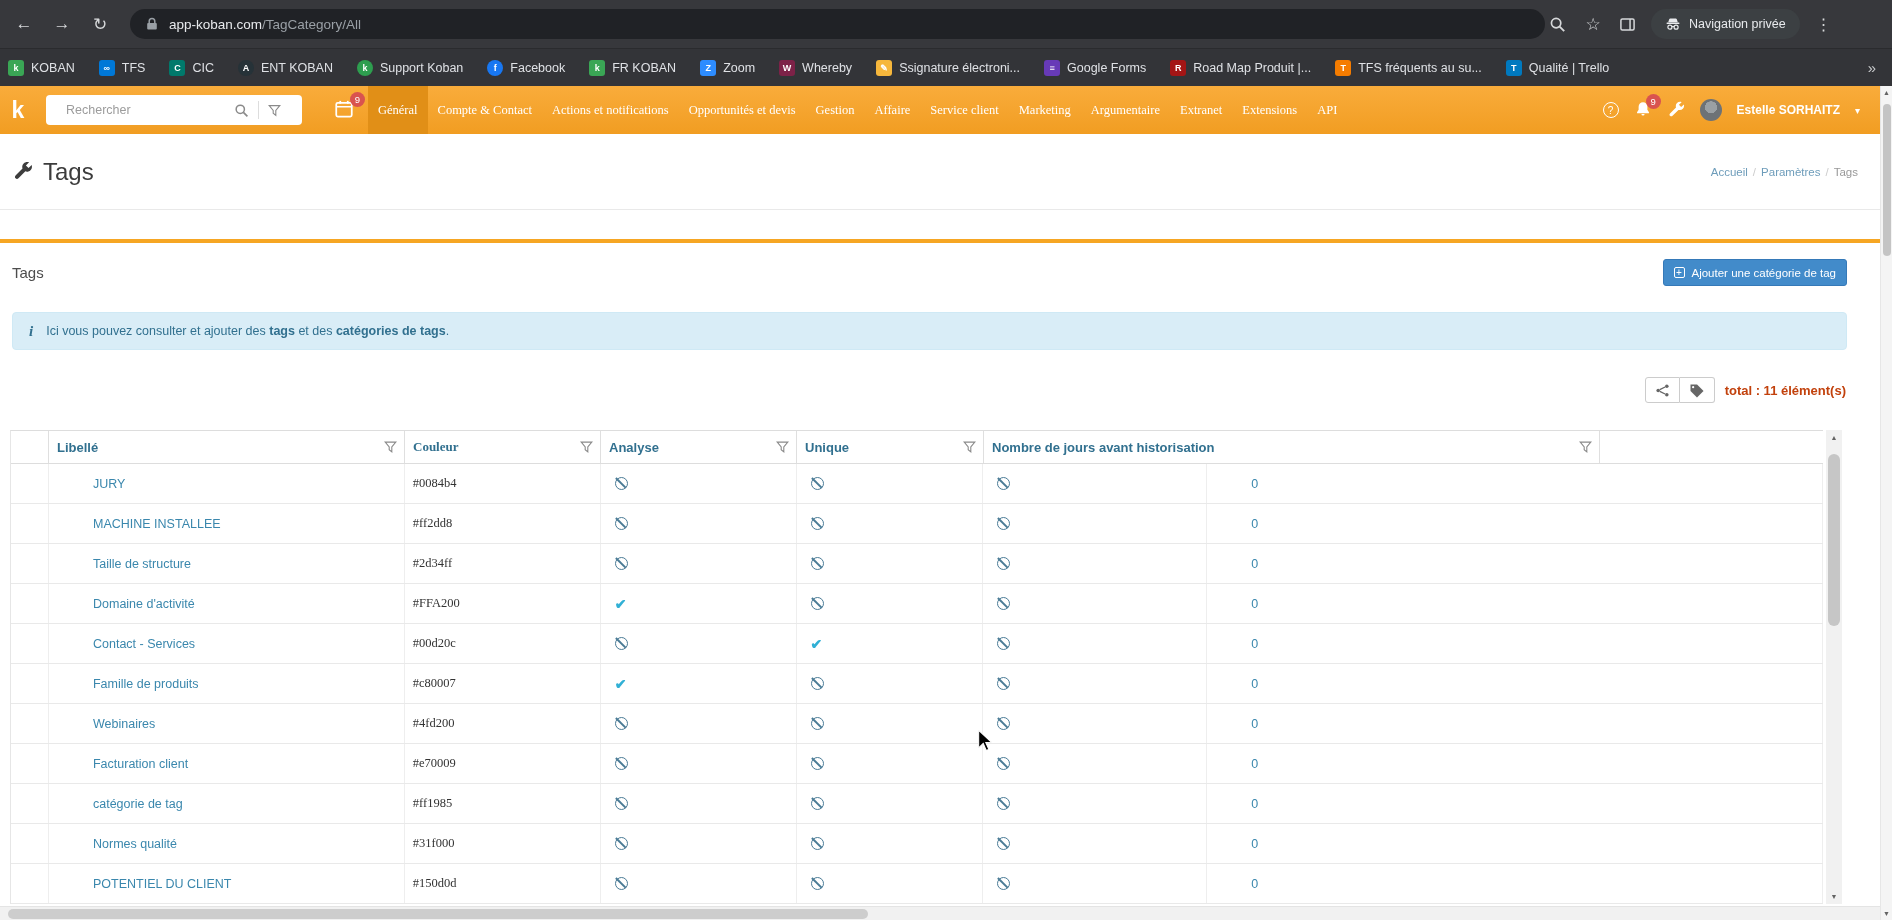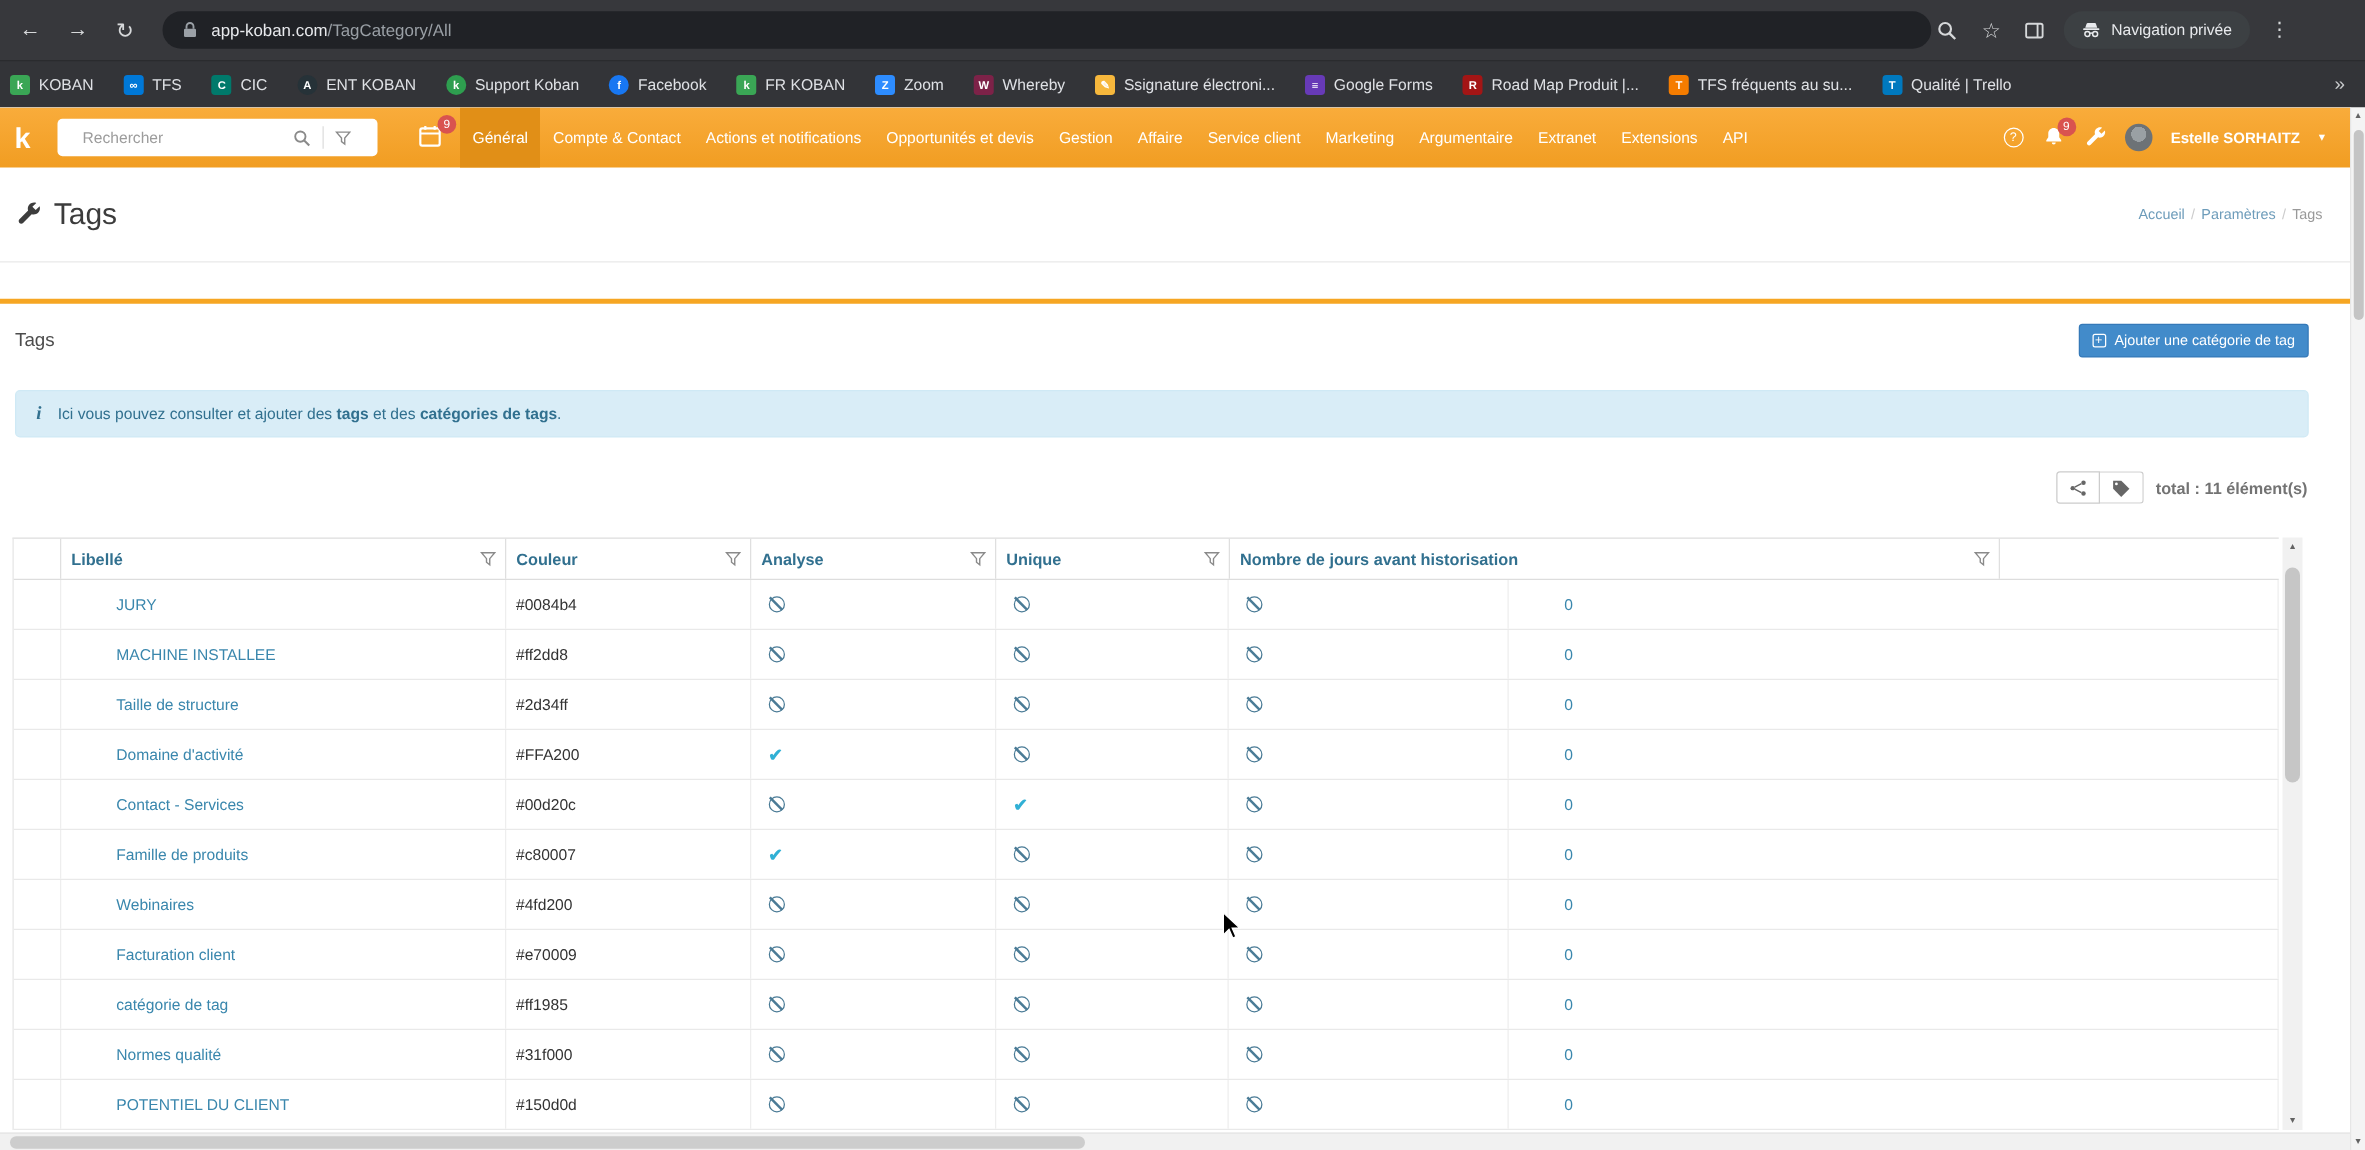--- a/index.html
+++ b/index.html
@@ -51,21 +51,21 @@
     display:flex; align-items:center; padding:0 20px; flex:none; }
   .appsearch input { border:none; outline:none; width:168px; font-size:12.5px; color:#555;
     font-family:"Liberation Sans", sans-serif; }
   .appsearch input::placeholder { color:#9c9c9c; }
   .vdiv { width:1px; height:18px; background:#ddd; margin:0 9px; }
   .ico-badge { position:relative; margin-left:32px; flex:none; width:22px; height:22px; }
   .badge { position:absolute; top:-7px; right:-9px; min-width:15px; height:15px; background:#d9534f;
     color:#fff; font-size:9.5px; line-height:15px; text-align:center; border-radius:8px; padding:0 3px; }
   .appnav { display:flex; align-items:center; margin-left:12px; height:48px; }
   .nav-item { height:48px; line-height:48px; padding:0 10px; color:#fff; font-size:12.5px;
-    white-space:nowrap; cursor:pointer; }
+    white-space:nowrap; cursor:pointer;font-family:Liberation Serif, serif; }
   .nav-item.active { background:#e18f17; }
   .app-right { margin-left:auto; display:flex; align-items:center; gap:15px; padding-right:20px; }
   .help-ic { width:16px; height:16px; border:1.5px solid #fff; border-radius:50%; color:#fff;
     font-size:10px; display:flex; align-items:center; justify-content:center; }
   .bell-wrap, .wrench-wrap { position:relative; width:18px; height:18px; }
   .avatar { width:22px; height:22px; border-radius:50%; background:radial-gradient(circle at 50% 38%, #9aa0a4 0 34%, #6d7276 35% 100%); }
   .uname { color:#fff; font-size:12px; font-weight:bold; }
   .caret { color:#fff; font-size:10px; }
 
   
@@ -90,34 +90,34 @@
     border-radius:4px; color:#31708f; font-size:12.5px; display:flex; align-items:center;
     padding:0 16px; gap:13px; }
   .info-i { font-family:"Liberation Serif", serif; font-style:italic; font-weight:bold; font-size:15px; }
 
   .controls { margin:27px 34px 0 0; display:flex; justify-content:flex-end; align-items:center; gap:10px; }
   .btn-group { display:flex; }
   .ico-btn { width:35px; height:26px; background:#fff; border:1px solid #ccc; display:flex;
     align-items:center; justify-content:center; cursor:pointer; }
   .ico-btn:first-child { border-radius:3px 0 0 3px; }
   .ico-btn:last-child { border-left:none; border-radius:0 3px 3px 0; }
-  .total { font-size:13px; font-weight:bold; color:#737373; }
+  .total { font-size:13px; font-weight:bold; color:#c2410c; }
 
   
   .tbl-wrap { margin:27px 0 0 10px; display:flex; }
   .tbl { width:1813px; border-top:1px solid #ddd; border-left:1px solid #e6e6e6; }
   .thead { display:flex; height:33px; border-bottom:1px solid #ddd; }
   .th { position:relative; display:flex; align-items:center; font-weight:bold; font-size:13px;
     color:#31708f; padding-left:8px; border-right:1px solid #dfdfdf; }
   .th .funnel { position:absolute; right:7px; top:50%; transform:translateY(-50%); }
   .trow { display:flex; height:40px; border-bottom:1px solid #e9e9e9; }
   .td { height:100%; display:flex; align-items:center; padding-left:8px; border-right:1px solid #eee;
     font-size:12.5px; color:#333; }
   .c0 { width:38px; padding-left:0; }
-  .c1 { width:356px; } .c2 { width:196px; } .c3 { width:196px;align-items:center; }
+  .c1 { width:356px; } .c2 { width:196px;font-family:Liberation Serif, serif; } .c3 { width:196px;align-items:center; }
   .c4 { width:187px; } .c5 { width:224px; } .c6 { width:616px; }
   .tag-link, .days-link { color:#3a87ad; text-decoration:none; cursor:pointer;margin-left:36px; }
   .flag { margin-left:6px; }
   .flag.no { width:13px; height:13px; border:1.5px solid #4a7b96; border-radius:50%; position:relative; }
   .flag.no::before { content:""; position:absolute; left:-2px; top:4.2px; width:14px; height:1.5px;
     background:#4a7b96; transform:rotate(45deg); }
   .flag.yes { color:#31b0d5; font-weight:bold; font-size:14px; }
 
   .tbl-scroll { width:16px; height:474px; margin-left:3px; background:#f1f1f1; position:relative; }
   .tbl-scroll .arr { position:absolute; left:0; width:100%; text-align:center; font-size:7px; color:#636363; }

